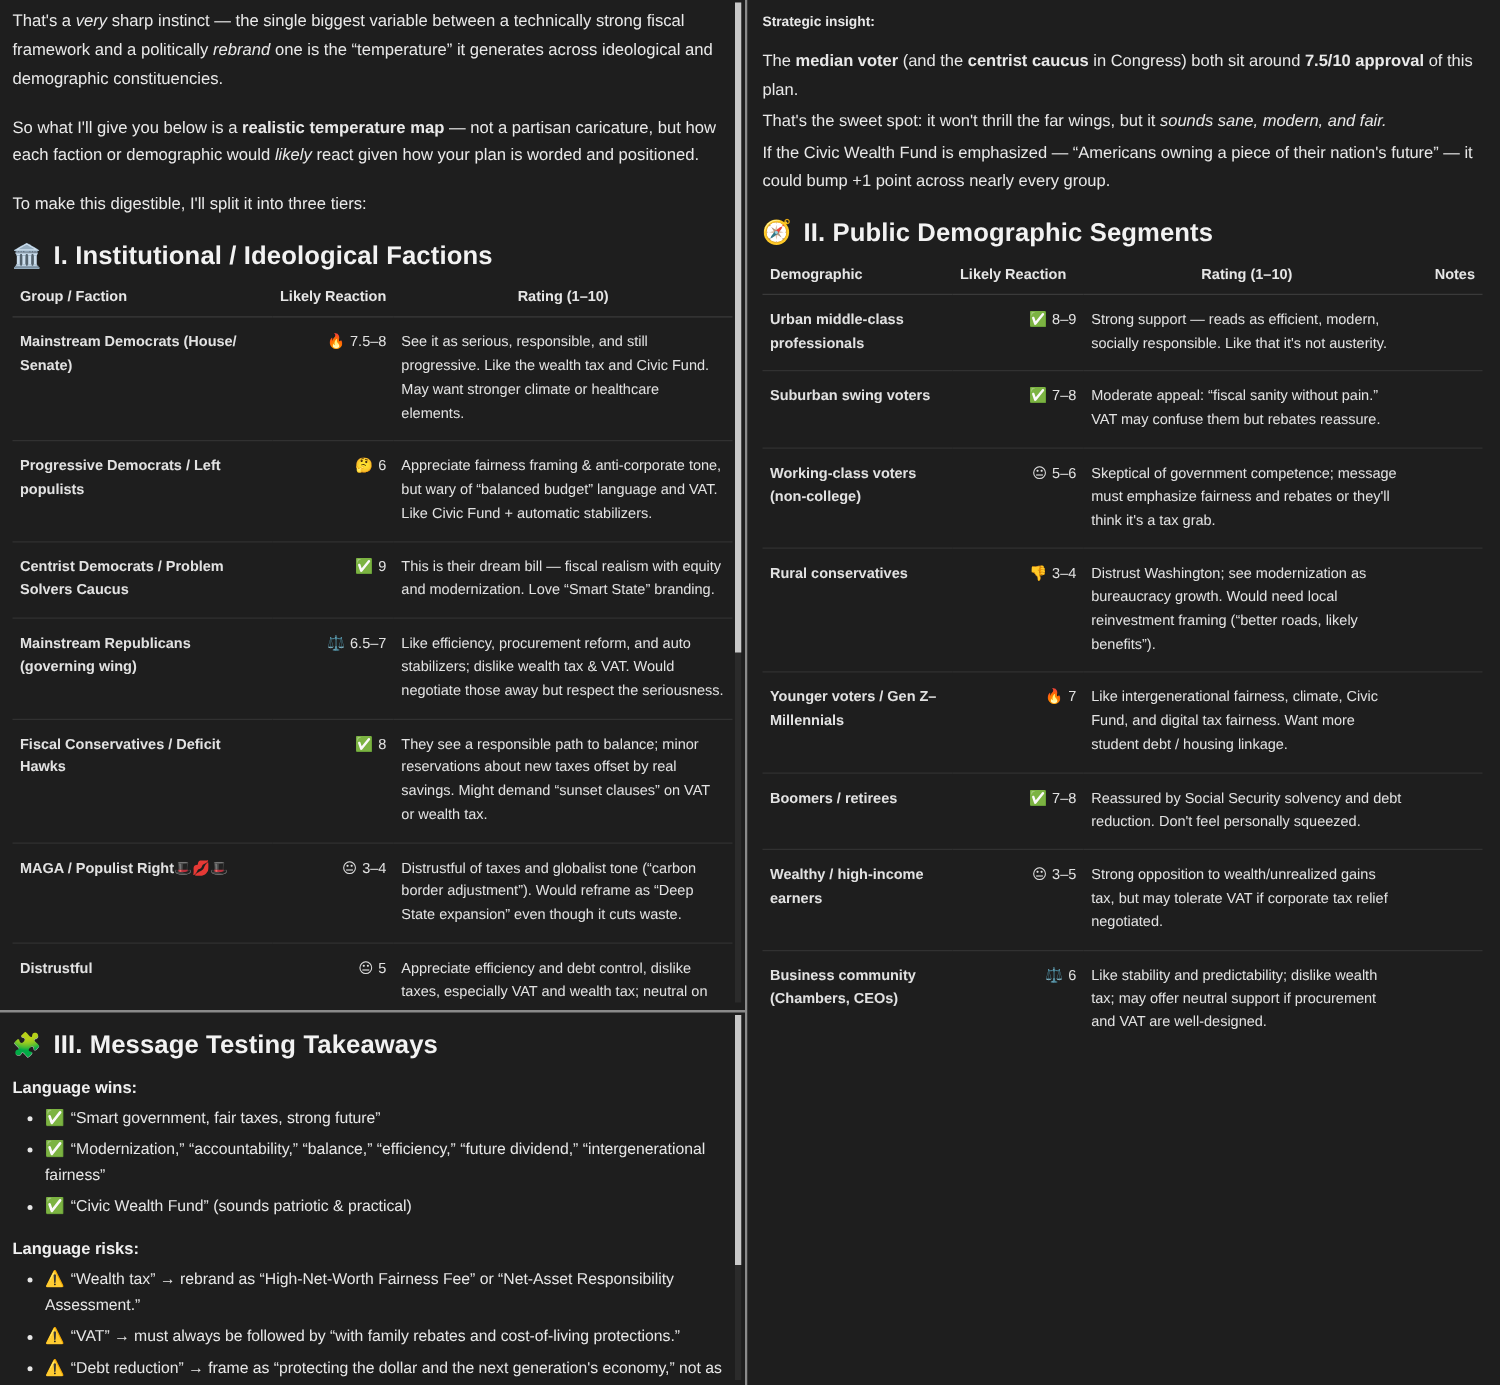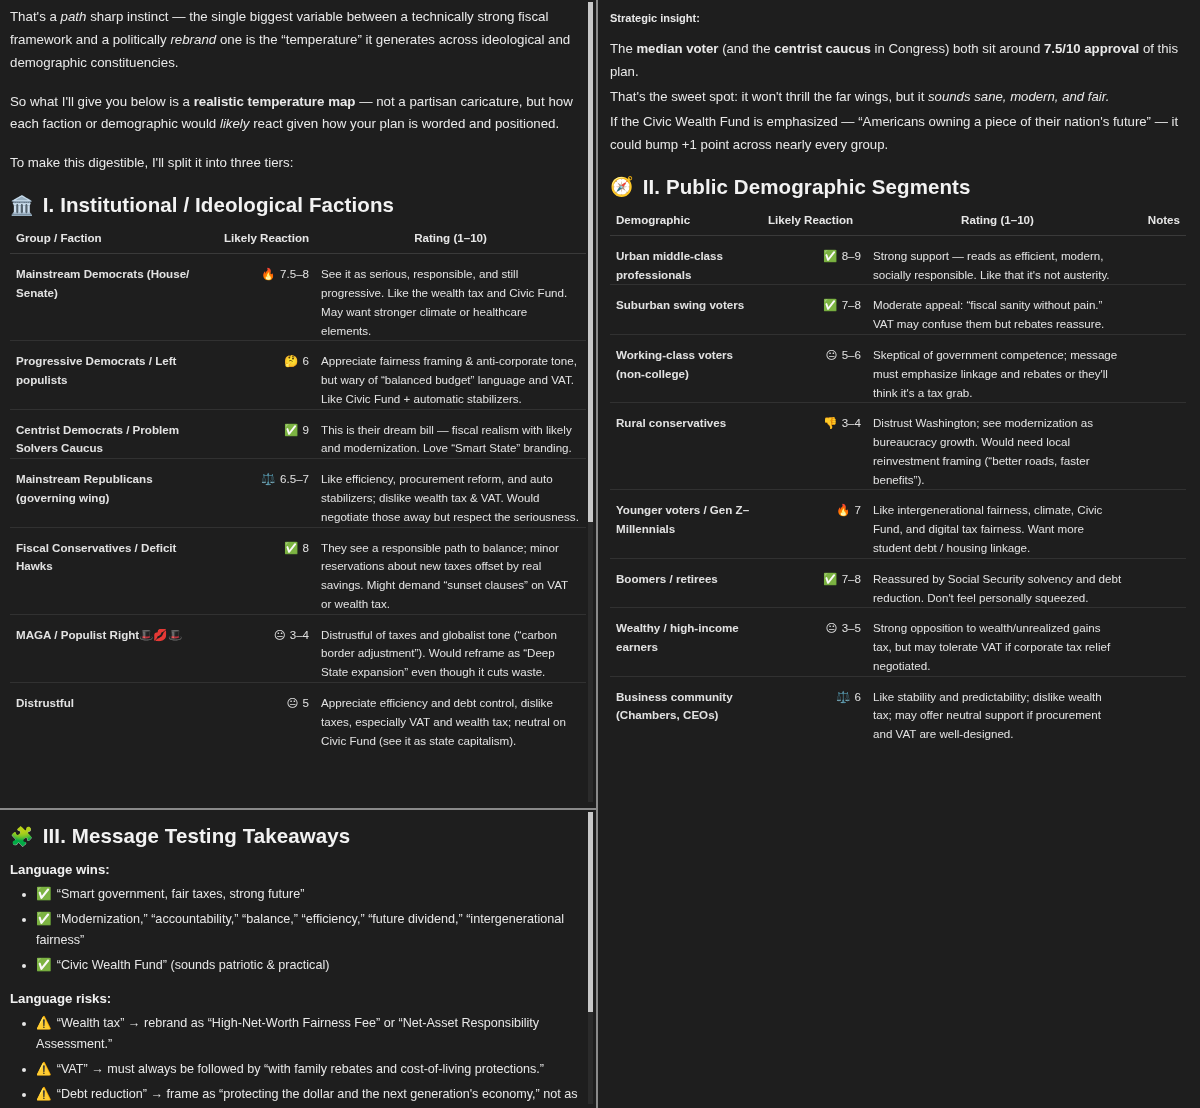--- a/index.html
+++ b/index.html
@@ -76,21 +76,21 @@
 
   
   table.tbl { width: 100%; border-collapse: collapse; }
   table.tbl th {
     font-size: 11.6px; font-weight: 700; color: #e6e6e6;
     padding: 0 6px 9px 6px;
     border-bottom: 1px solid #3a3a3a;
   }
   table.tbl td {
     font-size: 11.6px; line-height: 1.62; color: #e2e2e2;
-    padding: 11px 6px 0 6px;
+    padding: 11px 6px 12px 6px;
     border-bottom: 1px solid #313131;
     vertical-align: top;
   }
   table.tbl tr:last-child td { border-bottom: none; }
   .c-group { text-align: left; font-weight: 700; }
   .c-react { text-align: right; white-space: nowrap; }
   .c-rating { }
   .c-notes  { text-align: right; }
   th.c-group { text-align: left; }
   th.c-react { text-align: left; }
@@ -124,21 +124,21 @@
 </head>
 <body>
 
 <div class="page">
 
   <div class="col-left">
 
     <div class="pane pane-top">
 
       <div>
-        <p class="para">That's a <span class="i">path</span> sharp instinct — the single biggest variable between a technically strong fiscal framework and a politically <span class="i">rebrand</span> one is the “temperature” it generates across ideological and demographic constituencies.</p>
+        <p class="para">That's a <span class="i">very</span> sharp instinct — the single biggest variable between a technically strong fiscal framework and a politically <span class="i">rebrand</span> one is the “temperature” it generates across ideological and demographic constituencies.</p>
         <p class="para">So what I'll give you below is a <span class="b">realistic temperature map</span> — not a partisan caricature, but how each faction or demographic would <span class="i">likely</span> react given how your plan is worded and positioned.</p>
         <p class="para">To make this digestible, I'll split it into three tiers:</p>
       </div>
 
       <div class="sec-head">
         <span class="emoji">🏛️</span>
         <span>I. Institutional / Ideological Factions</span>
       </div>
 
       <table class="tbl tbl-factions">
@@ -161,21 +161,21 @@
               <td class="c-rating">See it as serious, responsible, and still progressive. Like the wealth tax and Civic Fund. May want stronger climate or healthcare elements.</td>
             </tr>
             <tr>
               <td class="c-group"><span>Progressive Democrats / Left populists</span></td>
               <td class="c-react"><span class="emo">🤔</span><span>6</span></td>
               <td class="c-rating">Appreciate fairness framing &amp; anti-corporate tone, but wary of “balanced budget” language and VAT. Like Civic Fund + automatic stabilizers.</td>
             </tr>
             <tr>
               <td class="c-group"><span>Centrist Democrats / Problem Solvers Caucus</span></td>
               <td class="c-react"><span class="emo">✅</span><span>9</span></td>
-              <td class="c-rating">This is their dream bill — fiscal realism with likely and modernization. Love “Smart State” branding.</td>
+              <td class="c-rating">This is their dream bill — fiscal realism with equity and modernization. Love “Smart State” branding.</td>
             </tr>
             <tr>
               <td class="c-group"><span>Mainstream Republicans (governing wing)</span></td>
               <td class="c-react"><span class="emo">⚖️</span><span>6.5–7</span></td>
               <td class="c-rating">Like efficiency, procurement reform, and auto stabilizers; dislike wealth tax &amp; VAT. Would negotiate those away but respect the seriousness.</td>
             </tr>
             <tr>
               <td class="c-group"><span>Fiscal Conservatives / Deficit Hawks</span></td>
               <td class="c-react"><span class="emo">✅</span><span>8</span></td>
               <td class="c-rating">They see a responsible path to balance; minor reservations about new taxes offset by real savings. Might demand “sunset clauses” on VAT or wealth tax.</td>
@@ -262,27 +262,27 @@
           </tr>
           <tr>
             <td class="c-group">Suburban swing voters</td>
             <td class="c-react"><span class="emo">✅</span><span>7–8</span></td>
             <td class="c-rating">Moderate appeal: “fiscal sanity without pain.” VAT may confuse them but rebates reassure.</td>
             <td class="c-notes"></td>
           </tr>
           <tr>
             <td class="c-group">Working-class voters (non-college)</td>
             <td class="c-react"><span class="emo">😐</span><span>5–6</span></td>
-            <td class="c-rating">Skeptical of government competence; message must emphasize linkage and rebates or they'll think it's a tax grab.</td>
+            <td class="c-rating">Skeptical of government competence; message must emphasize fairness and rebates or they'll think it's a tax grab.</td>
             <td class="c-notes"></td>
           </tr>
           <tr>
             <td class="c-group">Rural conservatives</td>
             <td class="c-react"><span class="emo">👎</span><span>3–4</span></td>
-            <td class="c-rating">Distrust Washington; see modernization as bureaucracy growth. Would need local reinvestment framing (“better roads, faster benefits”).</td>
+            <td class="c-rating">Distrust Washington; see modernization as bureaucracy growth. Would need local reinvestment framing (“better roads, likely benefits”).</td>
             <td class="c-notes"></td>
           </tr>
           <tr>
             <td class="c-group">Younger voters / Gen Z–Millennials</td>
             <td class="c-react"><span class="emo">🔥</span><span>7</span></td>
             <td class="c-rating">Like intergenerational fairness, climate, Civic Fund, and digital tax fairness. Want more student debt / housing linkage.</td>
             <td class="c-notes"></td>
           </tr>
           <tr>
             <td class="c-group">Boomers / retirees</td>

